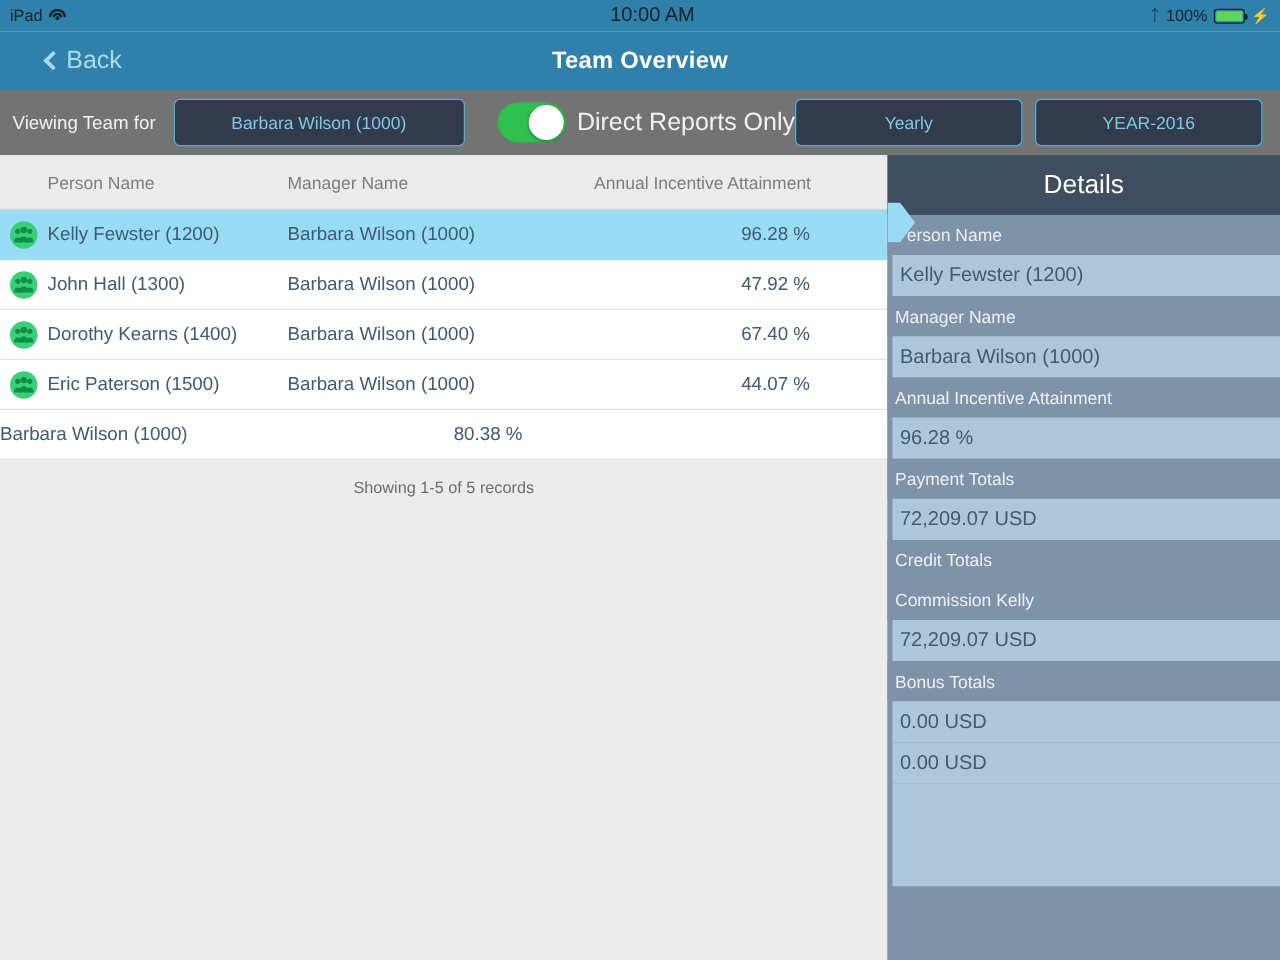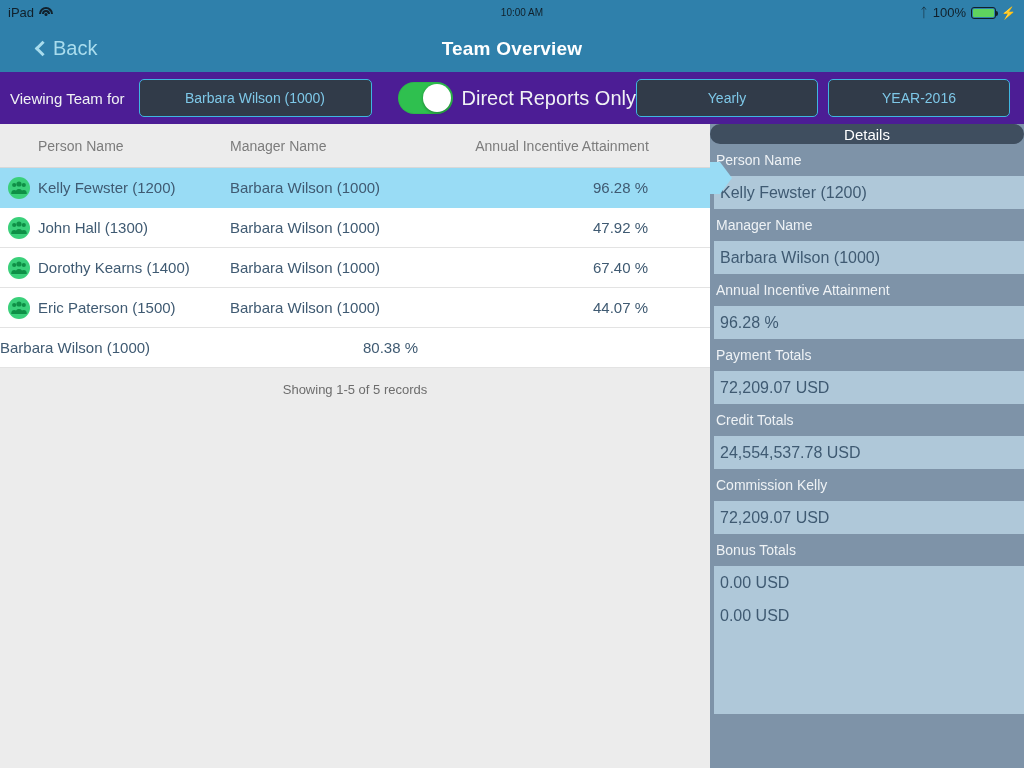--- a/index.html
+++ b/index.html
@@ -10,21 +10,21 @@
     -webkit-font-smoothing:antialiased;
   }
 
   
   .statusbar{
     height:25px; background:#2f80ab; color:#11202b;
     display:flex; align-items:center; padding:0 8px;
     font-size:13px; position:relative;
   }
   .sb-left{ display:flex; align-items:center; gap:5px; }
-  .sb-center{ position:absolute; left:0; right:10px; text-align:center; font-size:10px;padding-left:30px; }
+  .sb-center{ position:absolute; left:0; right:10px; text-align:center; font-size:16px;padding-left:30px; }
   .sb-right{ margin-left:auto; display:flex; align-items:center; gap:5px; position:relative; z-index:2;}
   .wifi-ico{ display:inline-block; width:14px; height:11px; position:relative; }
   .wifi-ico i{ position:absolute; border:2px solid #11202b; border-bottom:none;
      border-radius:50% 50% 0 0 / 100% 100% 0 0; left:50%; transform:translateX(-50%); }
   .wifi-ico i:nth-child(1){ width:14px; height:7px; top:0; }
   .wifi-ico i:nth-child(2){ width:8px; height:4px; top:3px; }
   .wifi-ico i:nth-child(3){ width:3px; height:3px; top:6px; border-radius:50%; background:#11202b; border:none;}
   .bt-ico{ font-size:13px; line-height:1; }
   .batt{ width:25px; height:12px; border:1px solid #11202b; border-radius:3px; position:relative; padding:1px;}
   .batt:after{ content:""; position:absolute; right:-3px; top:3px; width:2px; height:5px;
@@ -41,21 +41,21 @@
   .chev-left{ width:11px; height:11px; border-left:3px solid #a9dced; border-bottom:3px solid #a9dced;
      transform:rotate(45deg); margin-right:3px;}
   .back-label{ color:#a9dced; font-size:20px; }
   .nav-title{
     position:absolute; left:0; right:0; text-align:center;
     color:#fff; font-size:19px; font-weight:bold; letter-spacing:.2px;
   }
 
   
   .toolbar{
-    height:52px; background:#4c1d95; display:flex; align-items:center; padding:0 10px;
+    height:52px; background:#737373; display:flex; align-items:center; padding:0 10px;
   }
   .tb-label{ color:#f0f2f4; font-size:15px; margin-right:14px; white-space:nowrap; }
   .pill{
     border:1px solid #3fb6e0; border-radius:5px; background:transparent;
     color:#7ec8e8; font-size:14px; height:38px; display:flex; align-items:center;
     justify-content:center; cursor:pointer; background:#313b49;
   }
   .pill-person{ width:248px; }
   .pill-period{ width:182px; }
   .switch{
@@ -97,22 +97,22 @@
   .row .col-attain{ text-align:right; width:250px; padding-right:62px; }
   .footer-note{
     text-align:center; color:#6d6d6d; font-size:13px; padding-top:14px; background:#ececec;
   }
 
   
   .details-pane{
     width:314px; background:#7e93a8; position:relative; display:flex; flex-direction:column;
   }
   .details-head{
-    height:20px; background:#3f4e5f; color:#fff; font-size:15px;
-    display:flex; align-items:center; justify-content:center; flex:none;border-radius:16px;
+    height:48px; background:#3f4e5f; color:#fff; font-size:21px;
+    display:flex; align-items:center; justify-content:center; flex:none;
   }
   .d-rows{ flex:1; background:#7e93a8; }
   .d-label{
     height:32px; display:flex; align-items:center; padding-left:6px;
     color:#eef2f5; font-size:14px; background:#7e93a8;
   }
   .d-value{
     height:33px; display:flex; align-items:center; padding-left:6px;
     color:#3f5a72; font-size:16px; background:#afc8d9; margin-left:4px;
   }
@@ -259,21 +259,20 @@
     <div class="d-rows" id="drows">
         <div class="d-label">Person Name</div>
         <div class="d-value">Kelly Fewster (1200)</div>
         <div class="d-label">Manager Name</div>
         <div class="d-value">Barbara Wilson (1000)</div>
         <div class="d-label">Annual Incentive Attainment</div>
         <div class="d-value">96.28 %</div>
         <div class="d-label">Payment Totals</div>
         <div class="d-value">72,209.07 USD</div>
         <div class="d-label">Credit Totals</div>
-        <div class="d-value">24,554,537.78 USD</div>
         <div class="d-label">Commission Kelly</div>
         <div class="d-value">72,209.07 USD</div>
         <div class="d-label">Bonus Totals</div>
         <div class="d-value">0.00 USD</div>
         <div class="d-value">0.00 USD</div>
         <div class="d-fill"></div>
       </div>
   </div>
 
 </div>

